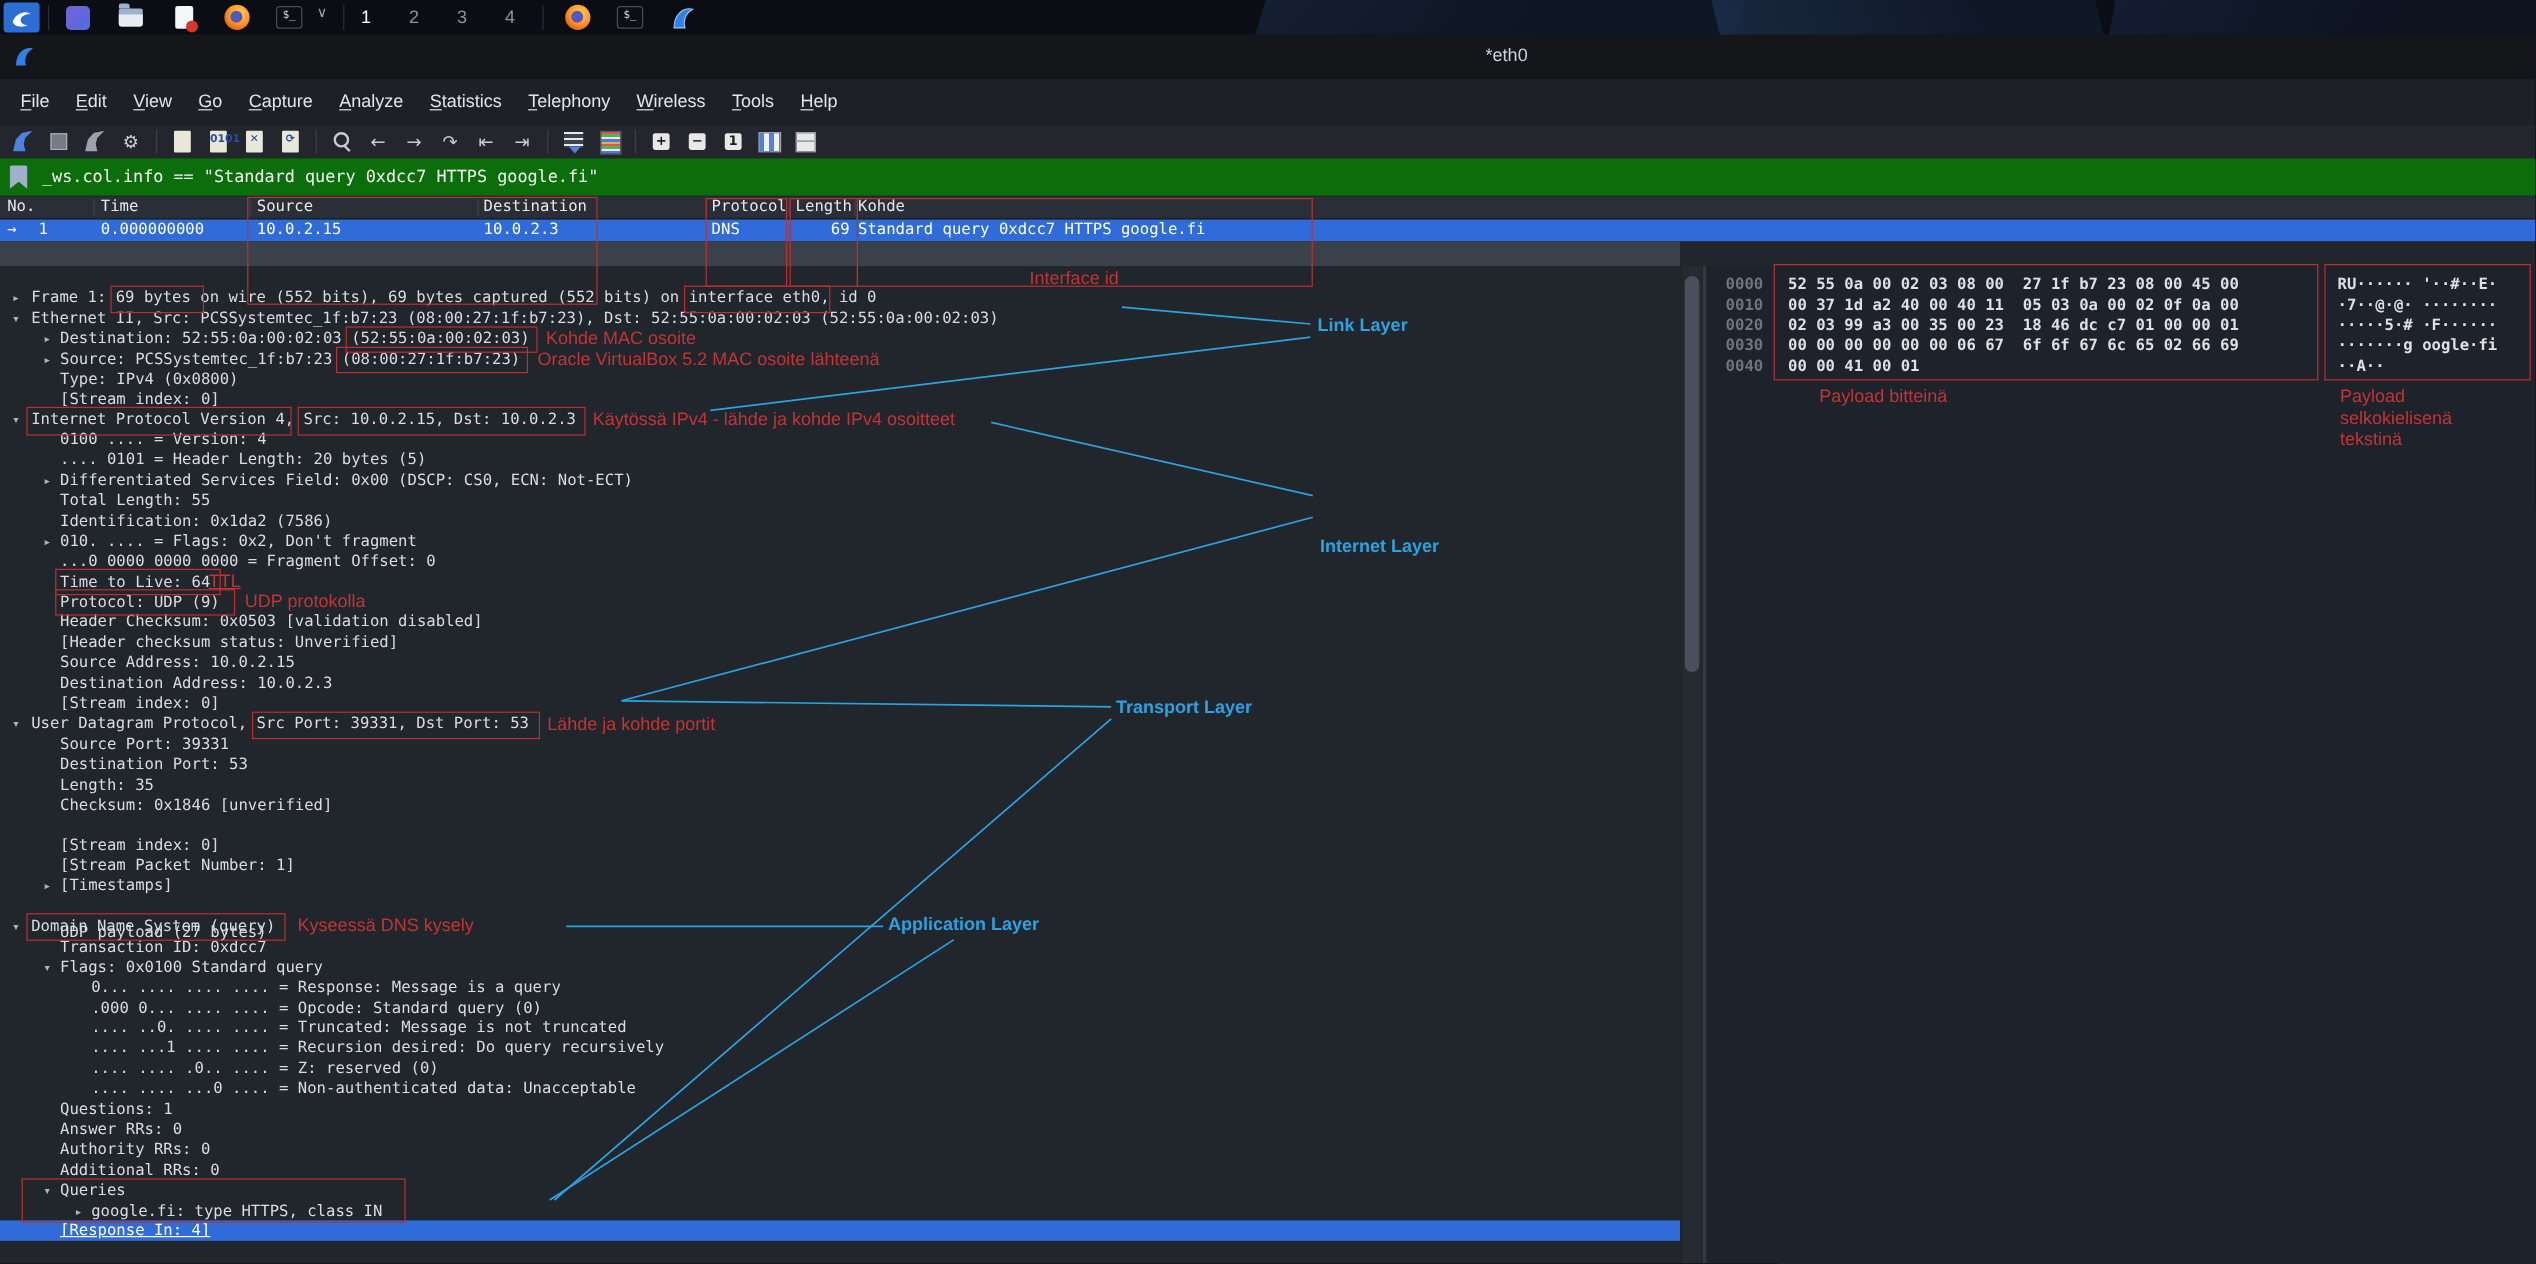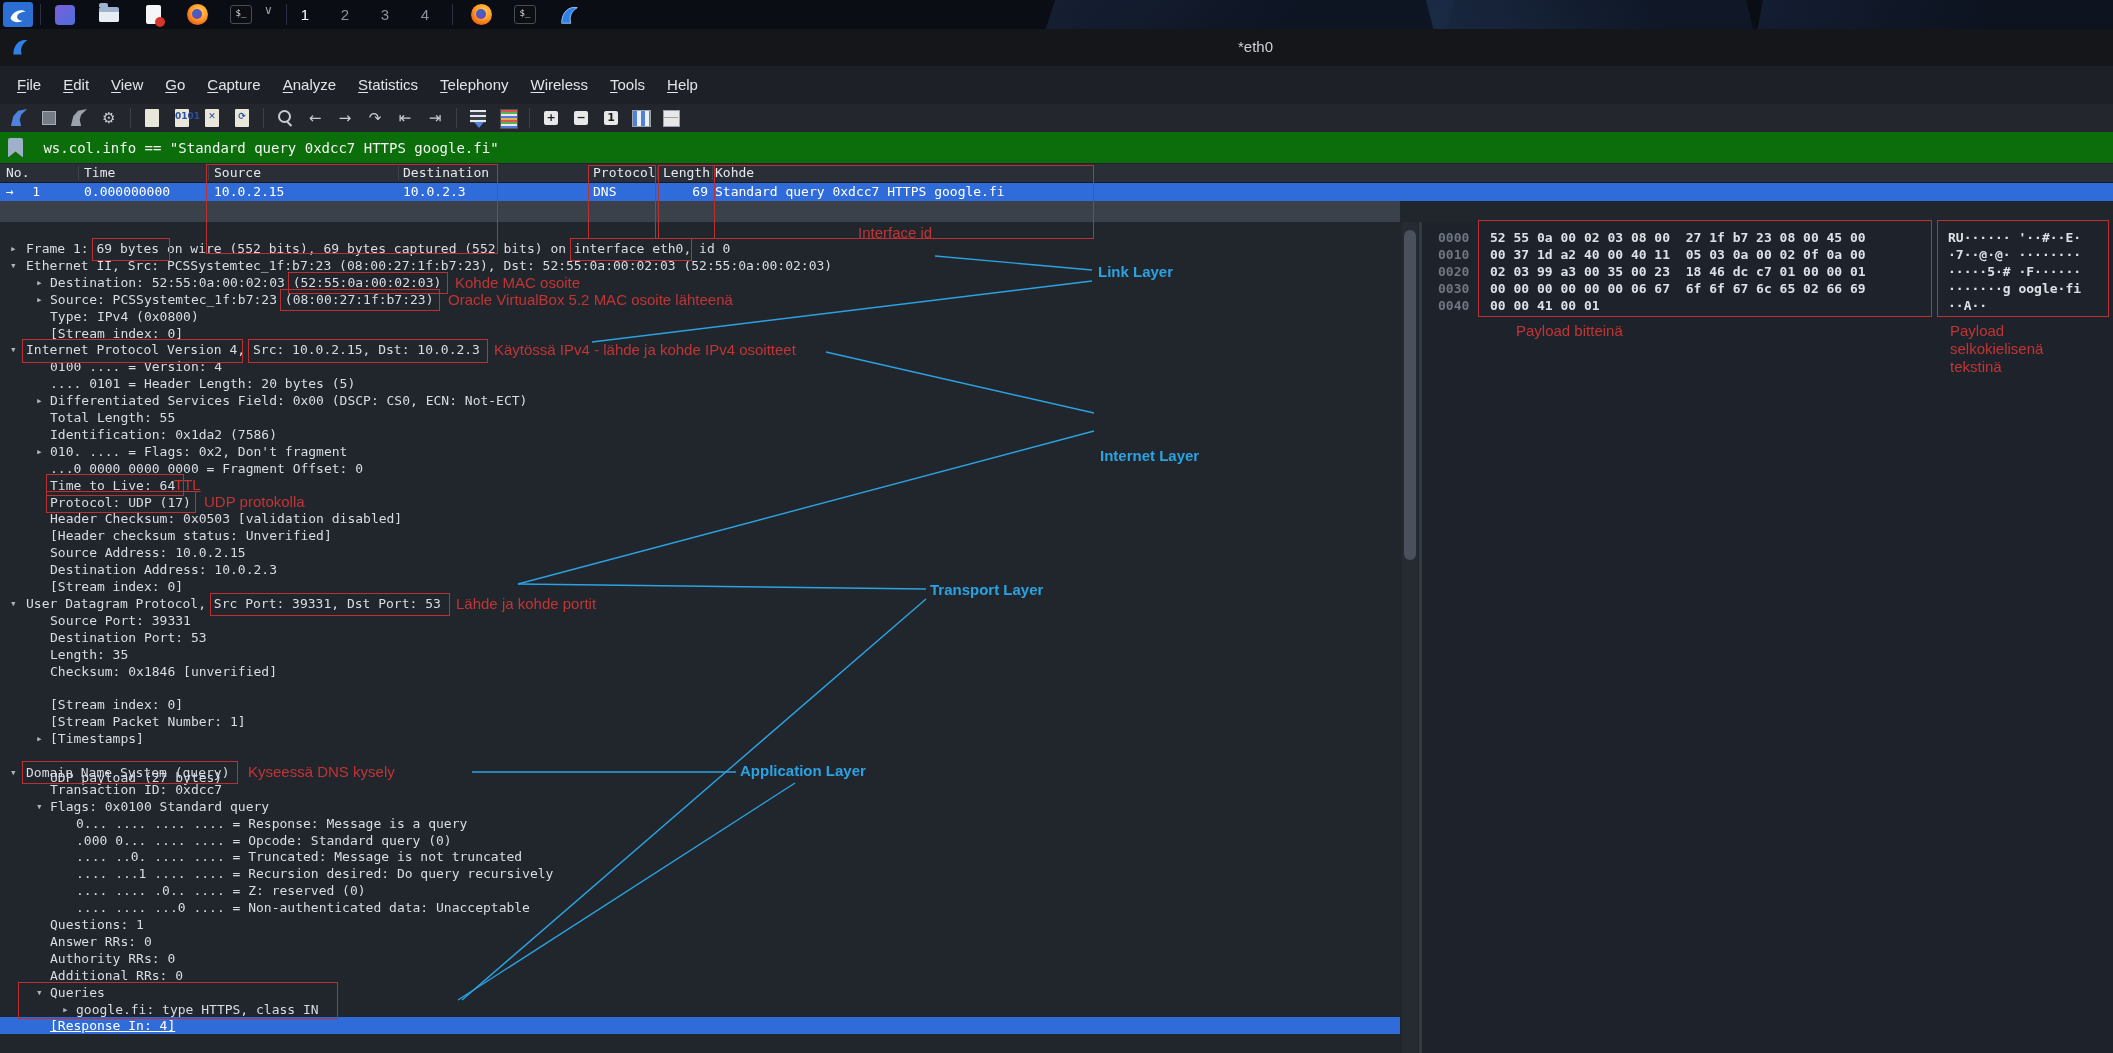--- a/index.html
+++ b/index.html
@@ -295,21 +295,21 @@
       <div class="drow" style="top: 102.5px;"><span class="txt" style="left: 50px;">[Stream index: 0]</span></div>
       <div class="drow" style="top: 119.4px;"><span class="arr" style="left: 10px;">▾</span><span class="txt" style="left: 26px;">Internet Protocol Version 4, Src: 10.0.2.15, Dst: 10.0.2.3</span></div>
       <div class="drow" style="top: 136.3px;"><span class="txt" style="left: 50px;">0100 .... = Version: 4</span></div>
       <div class="drow" style="top: 153.2px;"><span class="txt" style="left: 50px;">.... 0101 = Header Length: 20 bytes (5)</span></div>
       <div class="drow" style="top: 170.1px;"><span class="arr" style="left: 36px;">▸</span><span class="txt" style="left: 50px;">Differentiated Services Field: 0x00 (DSCP: CS0, ECN: Not-ECT)</span></div>
       <div class="drow" style="top: 187px;"><span class="txt" style="left: 50px;">Total Length: 55</span></div>
       <div class="drow" style="top: 203.9px;"><span class="txt" style="left: 50px;">Identification: 0x1da2 (7586)</span></div>
       <div class="drow" style="top: 220.8px;"><span class="arr" style="left: 36px;">▸</span><span class="txt" style="left: 50px;">010. .... = Flags: 0x2, Don't fragment</span></div>
       <div class="drow" style="top: 237.7px;"><span class="txt" style="left: 50px;">...0 0000 0000 0000 = Fragment Offset: 0</span></div>
       <div class="drow" style="top: 254.6px;"><span class="txt" style="left: 50px;">Time to Live: 64</span></div>
-      <div class="drow" style="top: 271.5px;"><span class="txt" style="left: 50px;">Protocol: UDP (17)</span></div>
+      <div class="drow" style="top: 271.5px;"><span class="txt" style="left: 50px;">Protocol: UDP (9)</span></div>
       <div class="drow" style="top: 288.4px;"><span class="txt" style="left: 50px;">Header Checksum: 0x0503 [validation disabled]</span></div>
       <div class="drow" style="top: 305.3px;"><span class="txt" style="left: 50px;">[Header checksum status: Unverified]</span></div>
       <div class="drow" style="top: 322.2px;"><span class="txt" style="left: 50px;">Source Address: 10.0.2.15</span></div>
       <div class="drow" style="top: 339.1px;"><span class="txt" style="left: 50px;">Destination Address: 10.0.2.3</span></div>
       <div class="drow" style="top: 356px;"><span class="txt" style="left: 50px;">[Stream index: 0]</span></div>
       <div class="drow" style="top: 372.9px;"><span class="arr" style="left: 10px;">▾</span><span class="txt" style="left: 26px;">User Datagram Protocol, Src Port: 39331, Dst Port: 53</span></div>
       <div class="drow" style="top: 389.8px;"><span class="txt" style="left: 50px;">Source Port: 39331</span></div>
       <div class="drow" style="top: 406.7px; padding-left: 31px;"><span class="txt" style="left: 50px;">Destination Port: 53</span></div>
       <div class="drow" style="top: 423.6px;"><span class="txt" style="left: 50px;">Length: 35</span></div>
       <div class="drow" style="top: 440.5px;"><span class="txt" style="left: 50px;">Checksum: 0x1846 [unverified]</span></div>

